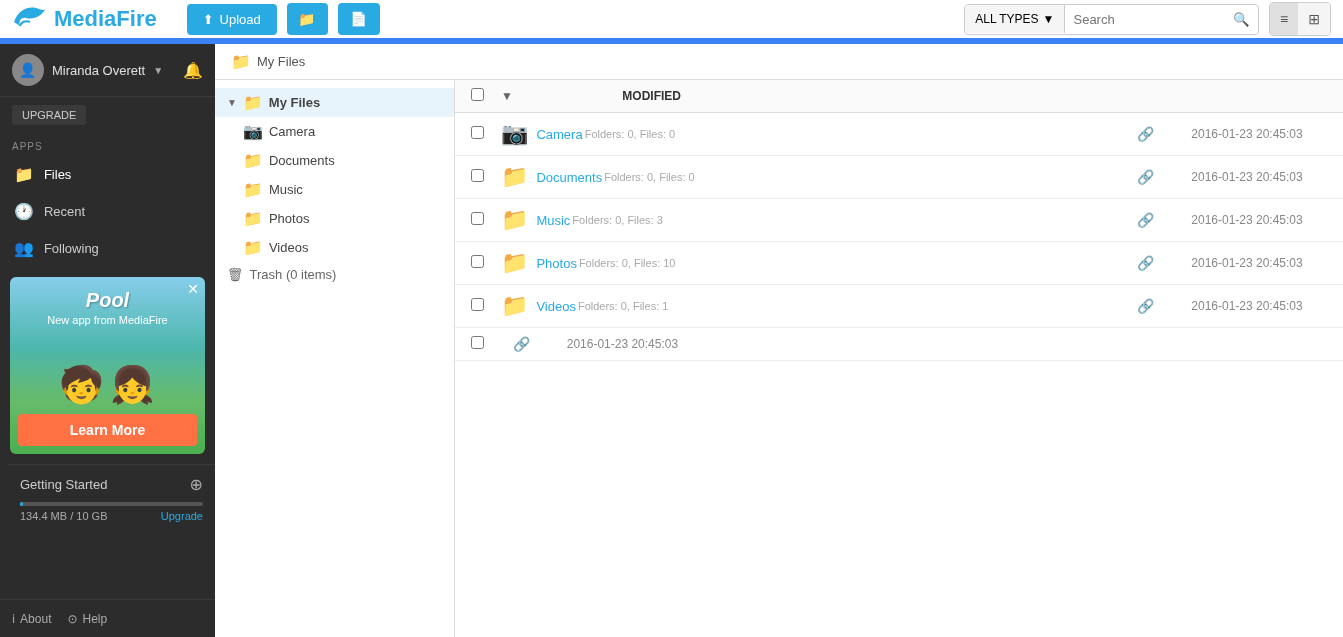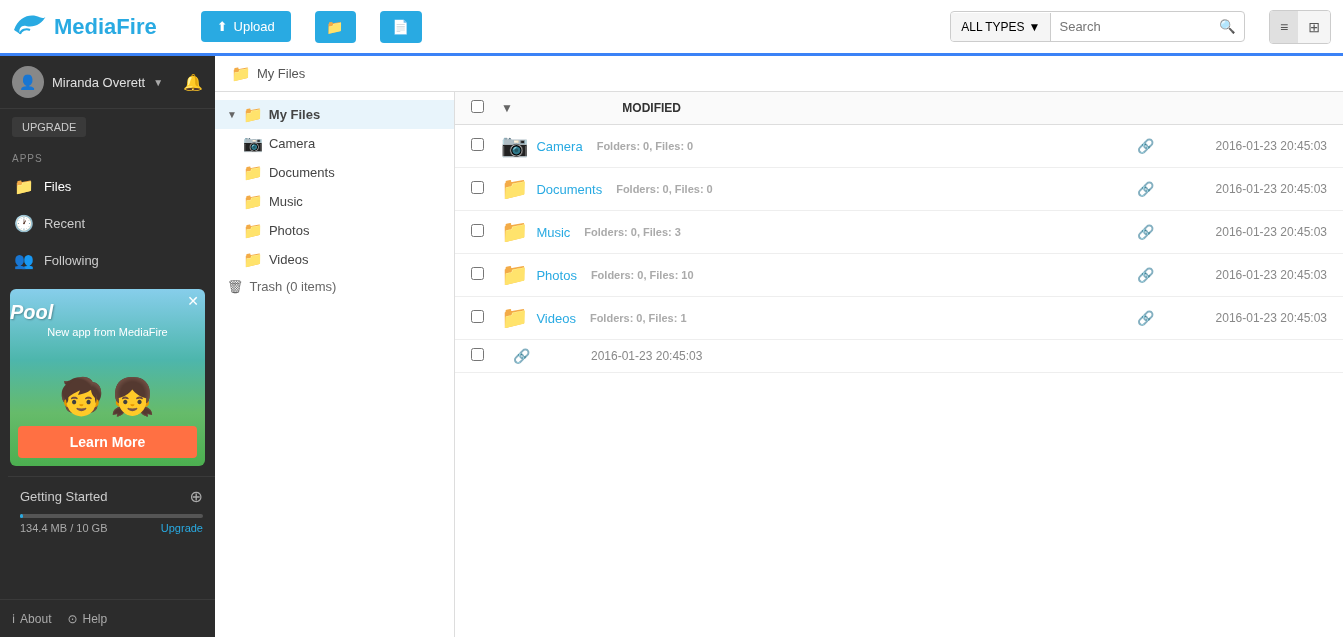--- a/index.html
+++ b/index.html
@@ -1,21 +1,21 @@
 <!DOCTYPE html>
 <html><head>
   <meta charset="utf-8">
   <style>
     * { box-sizing: border-box; margin: 0; padding: 0; }
     body { font-family: Arial, sans-serif; font-size: 13px; background: #f0f0f0; display: flex; flex-direction: column; height: 637px; overflow: hidden; }
 
     
     .top-header {
-      display: flex; align-items: center; background: #fff; border-bottom: 3px solid #3b82f6;
-      height: 56px; padding: 0 12px; gap: 24px; flex-shrink: 0;
+      display: flex; align-items: center; background: #fff; border-bottom: 6px solid #3b82f6;
+      height: 44px; padding: 0 12px; gap: 10px; flex-shrink: 0;
     }
     .logo-area { display: flex; align-items: center; gap: 6px; margin-right: 20px; }
     .logo-bird { color: #29aae2; font-size: 22px; }
     .logo-text { font-size: 22px; font-weight: bold; color: #29aae2; }
     .btn-upload {
       background: #29aae2; color: #fff; border: none; border-radius: 4px;
       padding: 8px 16px; cursor: pointer; font-size: 13px; display: flex; align-items: center; gap: 6px;
     }
     .btn-icon {
       background: #29aae2; color: #fff; border: none; border-radius: 4px;
@@ -56,21 +56,21 @@
     .nav-icon.files { color: #29aae2; }
     .nav-icon.recent { color: #aaa; }
     .nav-icon.following { color: #aaa; }
 
     
     .ad-banner {
       margin: 10px; border-radius: 6px; overflow: hidden; background: linear-gradient(180deg, #87ceeb 0%, #4db6ac 40%, #66bb6a 70%, #4caf50 100%);
       position: relative;
     }
     .ad-close { position: absolute; top: 4px; right: 6px; color: #fff; cursor: pointer; font-size: 14px; background: none; border: none; }
-    .ad-title { color: #fff; font-size: 20px; font-weight: bold; padding: 12px 0 2px; font-style: italic; text-shadow: 1px 1px 2px rgba(0,0,0,0.3); }
+    .ad-title { color: #fff; font-size: 20px; font-weight: bold; text-align: center; padding: 12px 0 2px; font-style: italic; text-shadow: 1px 1px 2px rgba(0,0,0,0.3); }
     .ad-subtitle { color: #fff; font-size: 11px; text-align: center; padding: 0 10px 4px; }
     .ad-image { height: 80px; display: flex; align-items: flex-end; justify-content: center; gap: 6px; padding-bottom: 4px; }
     .ad-char { font-size: 36px; }
     .ad-learn-btn { display: block; margin: 4px 8px 8px; background: #ff7043; color: #fff; text-align: center; border: none; border-radius: 4px; padding: 8px; font-size: 14px; font-weight: bold; cursor: pointer; width: calc(100% - 16px); }
 
     
     .getting-started { padding: 10px 12px; border-top: 1px solid #3a3a3a; margin-left: 8px; }
     .gs-header { display: flex; align-items: center; justify-content: space-between; color: #ccc; font-size: 13px; }
     .gs-plus { color: #aaa; font-size: 16px; cursor: pointer; }
     .storage-bar-bg { height: 4px; background: #555; border-radius: 2px; margin: 8px 0 4px; }
@@ -109,24 +109,24 @@
     .file-list { flex: 1; background: #fff; overflow-y: auto; }
     .file-list-header { display: flex; align-items: center; padding: 8px 16px; border-bottom: 1px solid #ddd; font-size: 12px; color: #666; background: #fafafa; }
     .col-check { width: 30px; flex-shrink: 0; }
     .col-sort { width: 20px; flex-shrink: 0; }
     .col-name { flex: 1; font-weight: bold; color: #333; display: flex; align-items: center; gap: 4px; }
     .col-modified { width: 160px; font-weight: bold; color: #333; text-align: right; flex-shrink: 0; }
     .sort-arrow { color: #555; font-size: 10px; }
     .file-row { display: flex; align-items: center; padding: 8px 16px; border-bottom: 1px solid #eee; font-size: 13px; }
     .file-icon { font-size: 28px; margin-right: 8px; }
     .file-name { color: #29aae2; font-size: 13px; cursor: pointer; }
-    .file-meta { color: #aaa; font-size: 11px; margin-left: 14px; font-weight: bold; }
+    .file-meta { color: #aaa; font-size: 11px; margin-left: 2px; }
     .file-name-area { flex: 1; display: flex; align-items: center; }
     .link-icon { color: #ccc; font-size: 14px; margin: 0 12px; cursor: pointer; }
-    .file-modified { width: 160px; text-align: right; color: #888; font-size: 12px; flex-shrink: 0; }
+    .file-modified { width: 160px; text-align: center; color: #888; font-size: 12px; flex-shrink: 0; }
     .pdf-icon { font-size: 24px; color: #e53935; margin-right: 8px; }
   </style>
 </head>
 <body>
 
 <div class="top-header">
   <div class="logo-area">
     <span class="logo-bird">
       <svg width="36" height="28" viewBox="0 0 36 28" fill="none">
         <path d="M2 20 C6 8, 16 4, 24 6 C28 7, 32 10, 34 6 C30 14, 22 18, 14 16 C10 15, 6 18, 8 24 C5 22, 2 20, 2 20Z" fill="#29aae2"></path>

